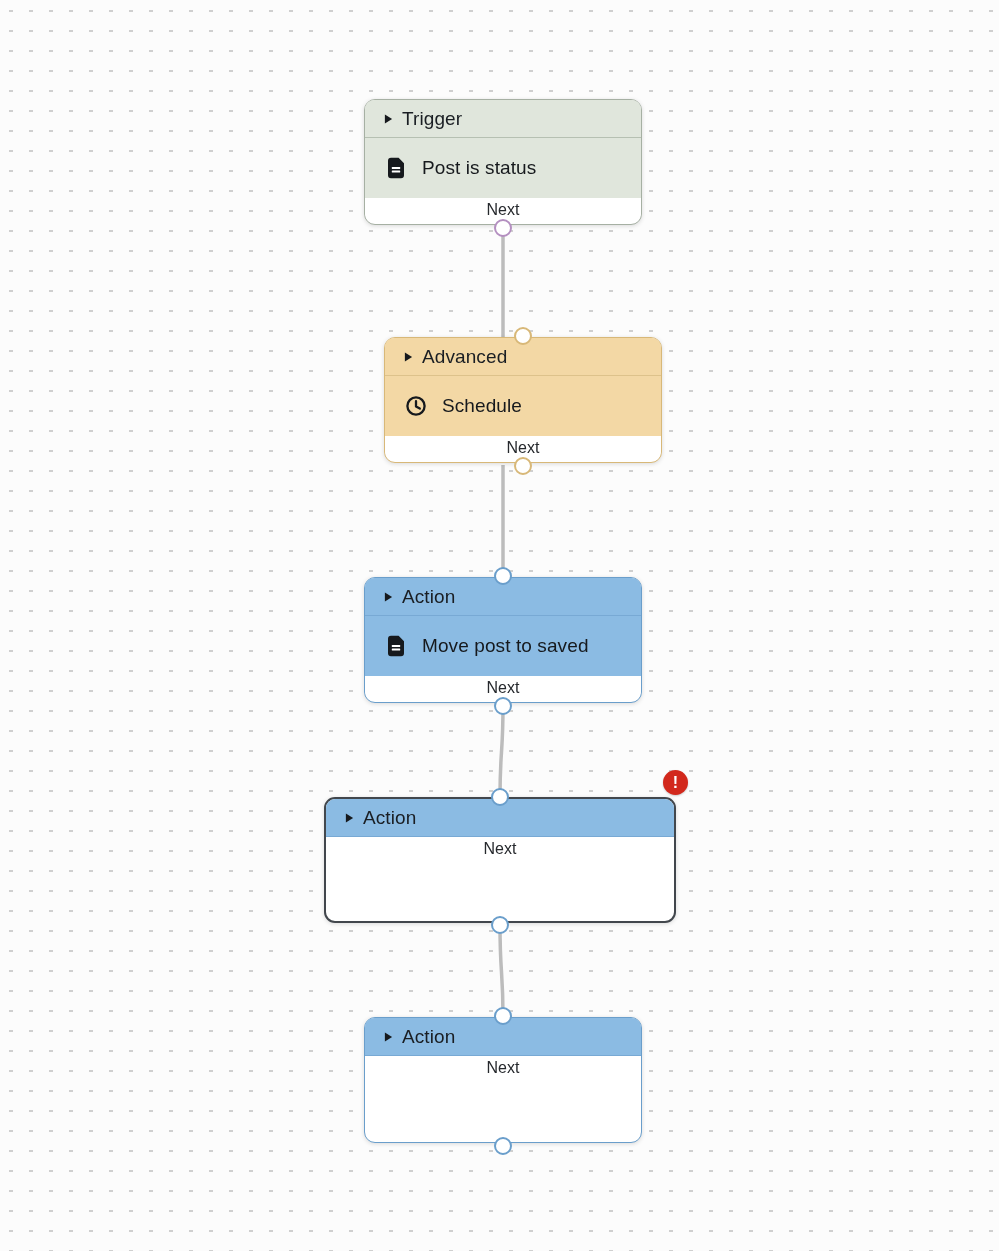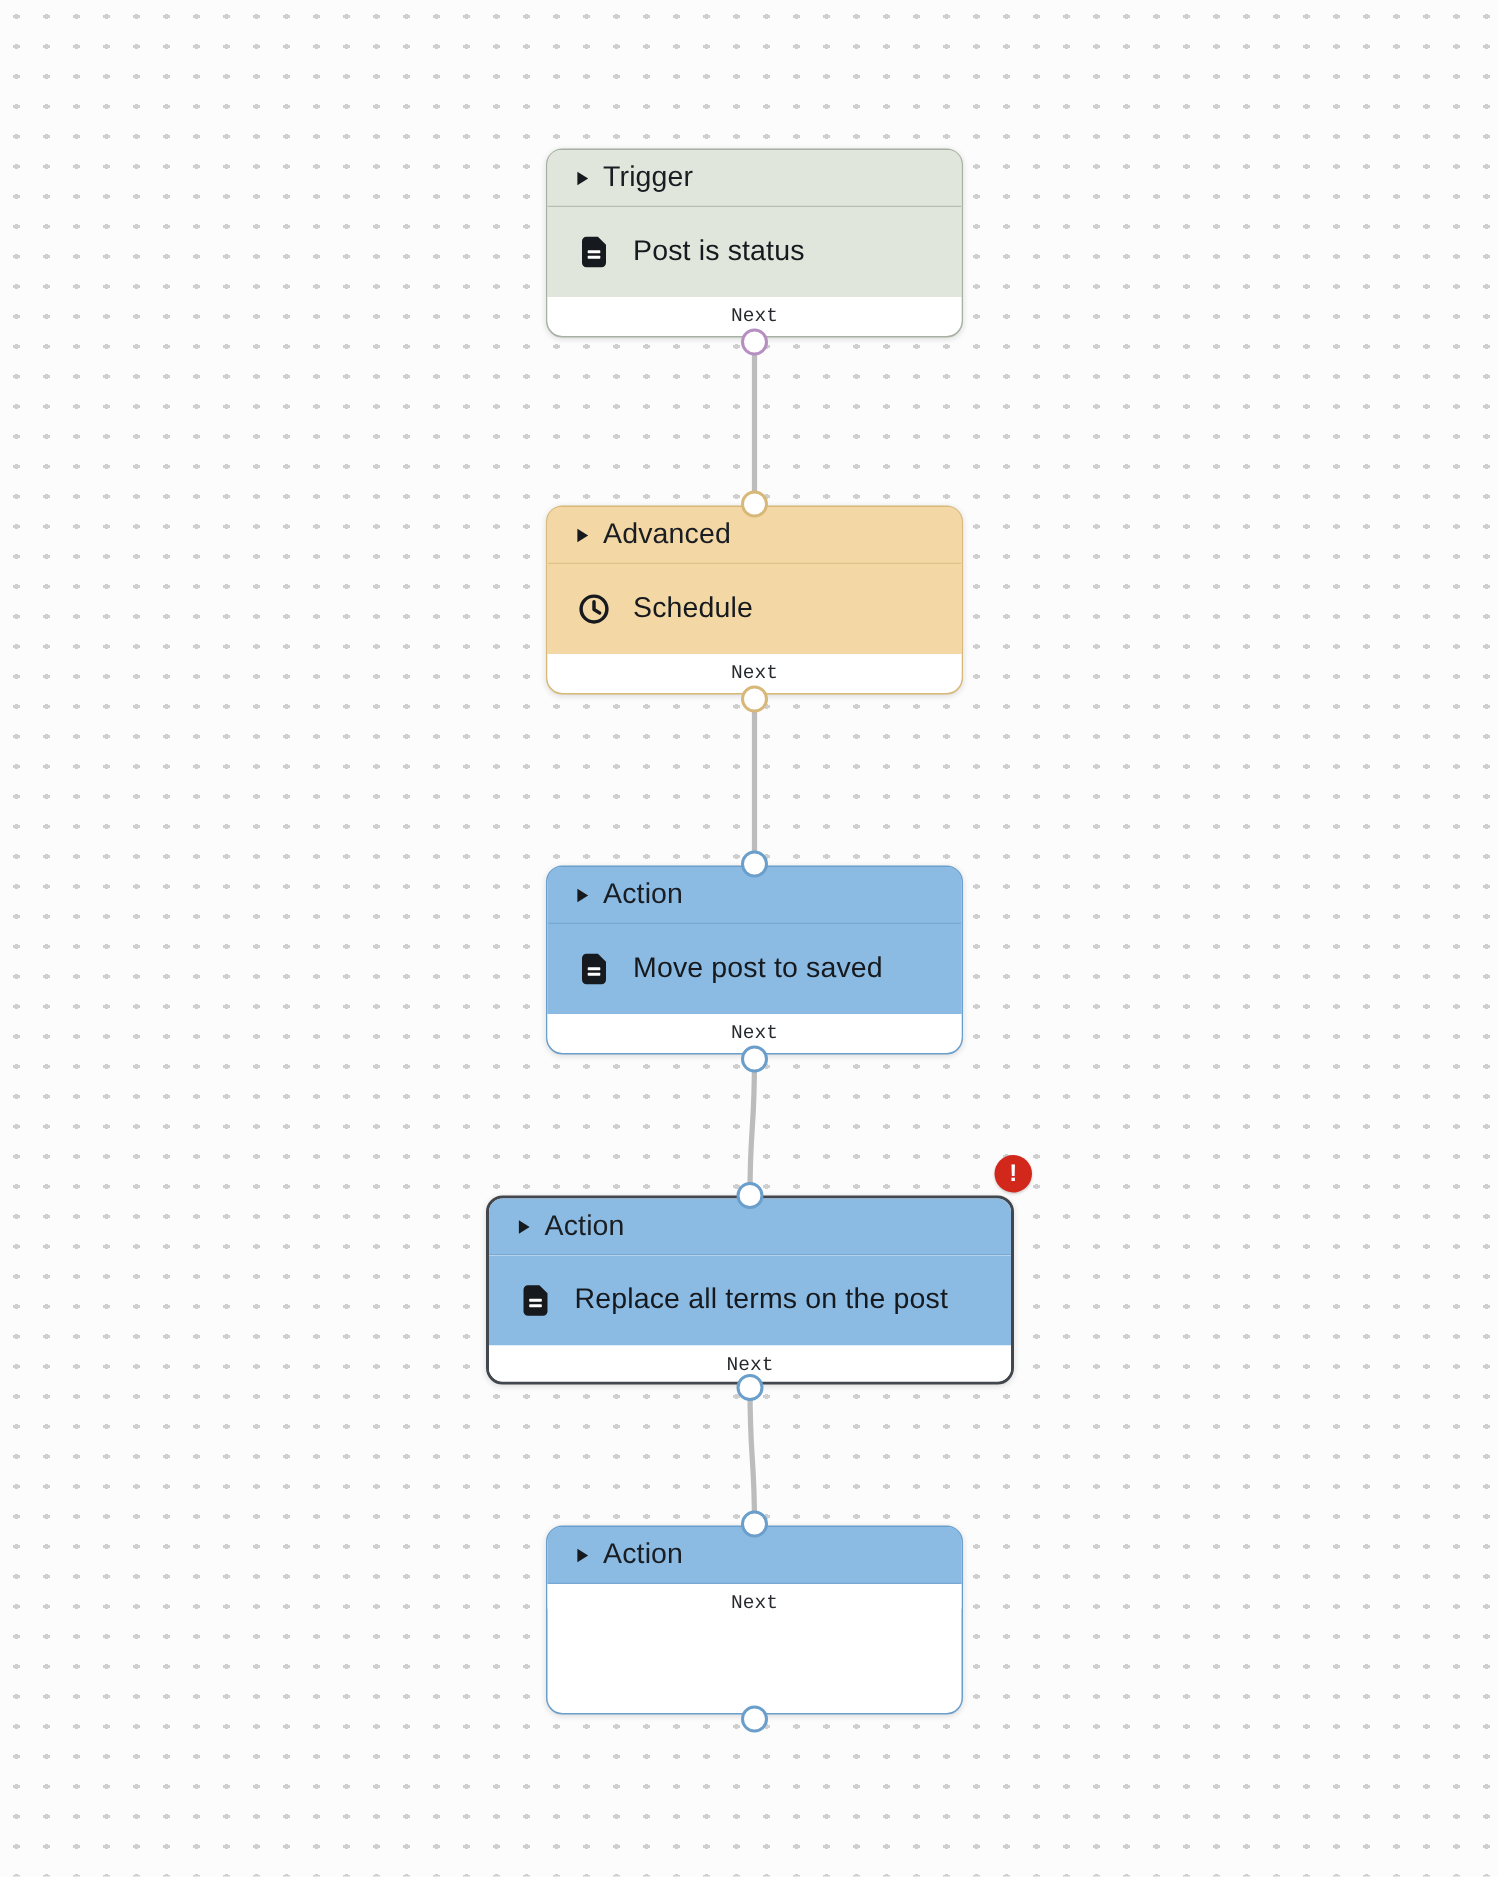--- a/index.html
+++ b/index.html
@@ -83,24 +83,23 @@
 
   .node-footer {
     height: 24px;
     background: #ffffff;
     border-radius: 0 0 9px 9px;
     display: flex;
     align-items: center;
     justify-content: center;
   }
   .next-label {
-    font-size: 13px;
+    font-size: 16px;
     font-weight: 500;
     color: #26292d;
-    font-family: Liberation Mono, monospace;
   }
 
   .port {
     position: absolute;
     width: 14px; height: 14px;
     border-radius: 50%;
     background: #fff;
     border: 2.6px solid var(--port, #999);
     left: 50%;
     transform: translateX(-50%);
@@ -158,21 +157,21 @@
         </svg>
       </span>
       <span class="title">Post is status</span>
     </div>
     <div class="node-footer">
       <span class="next-label">Next</span>
     </div>
     <span class="port port-out"></span>
   </div>
 
-  <div class="node" style="left: 364px; top: 337px; width: 278px; --fill: #f3d8a5; --border: #d8b878; --divider: #ddc28b; --port: #d8b878;">
+  <div class="node" style="left: 384px; top: 337px; width: 278px; --fill: #f3d8a5; --border: #d8b878; --divider: #ddc28b; --port: #d8b878;">
     <div class="node-header">
       <span class="tri">
         <svg viewBox="0 0 10 10" width="9" height="10">
             <polygon points="1,0 9,5 1,10" fill="#16191d"></polygon>
           </svg>
       </span>
       <span class="cat">Advanced</span>
     </div>
     <div class="node-body">
       <span class="step-icon">
@@ -219,30 +218,20 @@
   <div class="node selected" style="left: 324px; top: 797px; width: 352px; --fill: #8bbbe3; --border: #42474d; --divider: #78a9d4; --port: #6a9ecb;">
     <span class="error-badge" style="--badge: #d2281c;">!</span>
     <div class="node-header">
       <span class="tri">
         <svg viewBox="0 0 10 10" width="9" height="10">
             <polygon points="1,0 9,5 1,10" fill="#16191d"></polygon>
           </svg>
       </span>
       <span class="cat">Action</span>
     </div>
-    <div class="node-body">
-      <span class="step-icon">
-        <svg viewBox="0 0 24 24" width="24" height="24">
-          <path d="M7 1.8h7.6L20 7.2v12a3 3 0 0 1-3 3H7a3 3 0 0 1-3-3V4.8a3 3 0 0 1 3-3z" fill="#16191d"></path>
-          <rect x="7.8" y="10.9" width="8.4" height="2" rx="0.5" fill="#ffffff"></rect>
-          <rect x="7.8" y="14.5" width="8.4" height="2" rx="0.5" fill="#ffffff"></rect>
-        </svg>
-      </span>
-      <span class="title">Replace all terms on the post</span>
-    </div>
     <div class="node-footer">
       <span class="next-label">Next</span>
     </div>
     <span class="port port-in"></span>
     <span class="port port-out"></span>
   </div>
 
   <div class="node" style="left: 364px; top: 1017px; width: 278px; --fill: #8bbbe3; --border: #6a9ecb; --divider: #78a9d4; --port: #6a9ecb;">
     <div class="node-header">
       <span class="tri">

